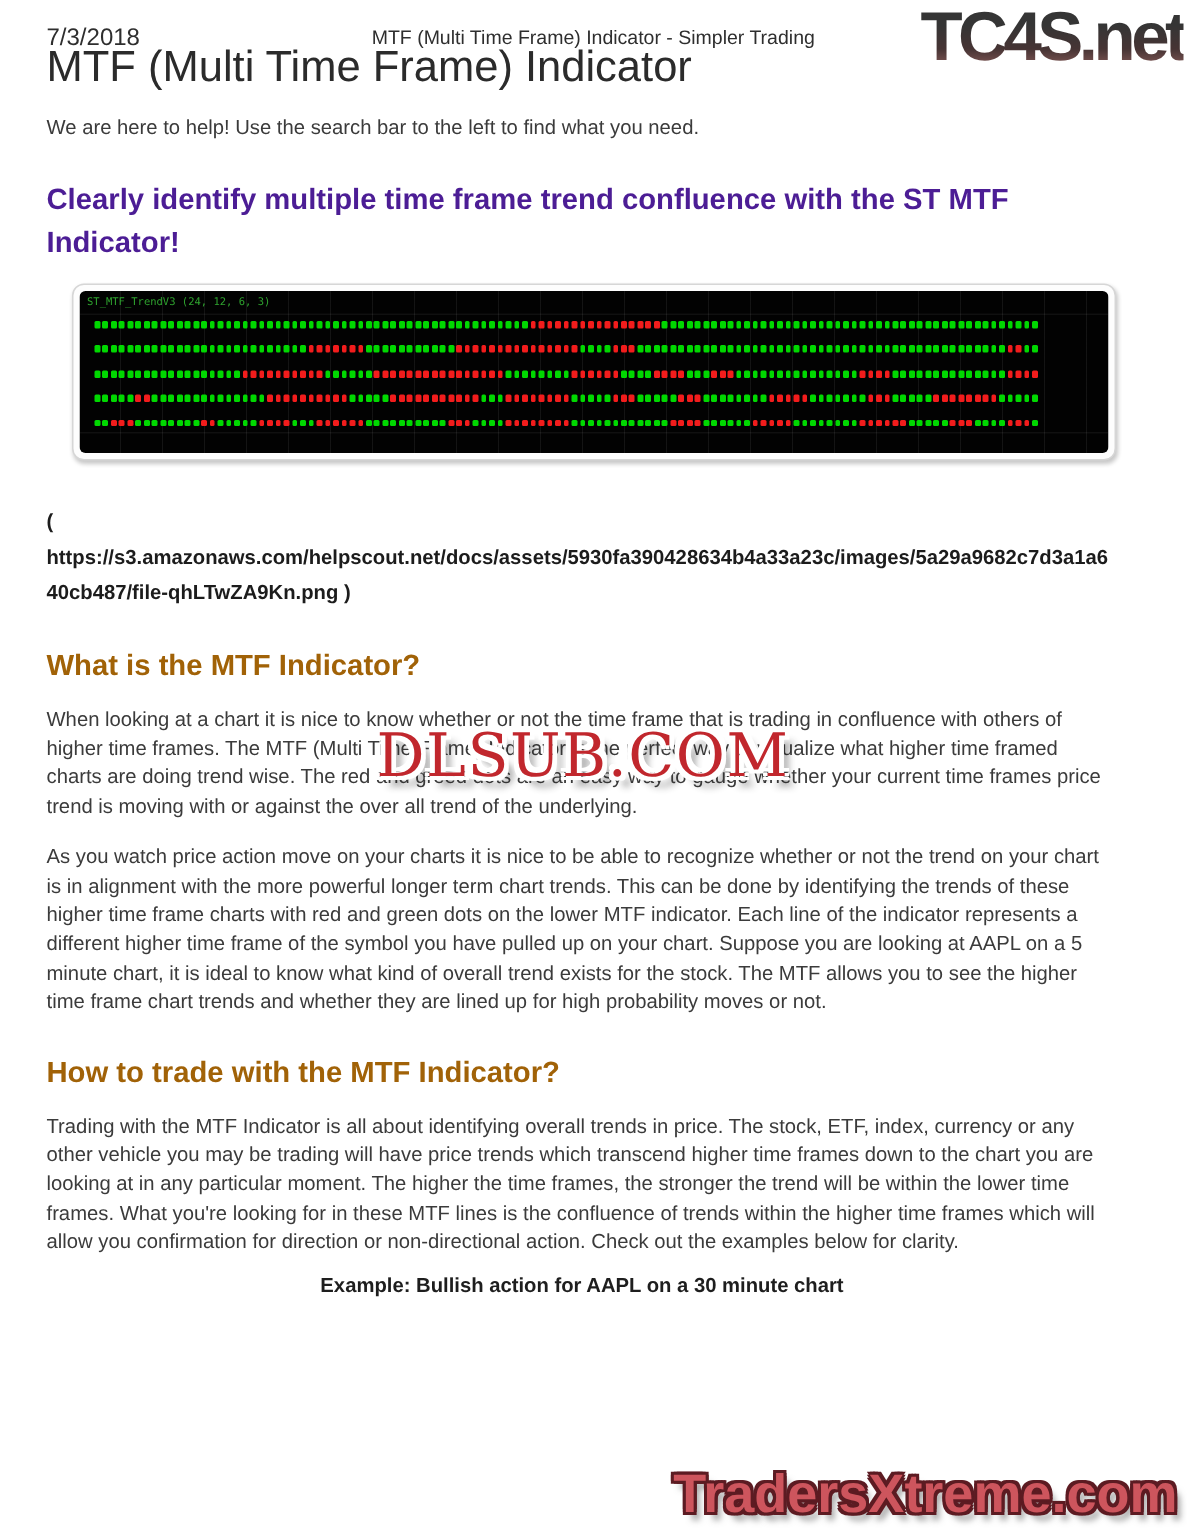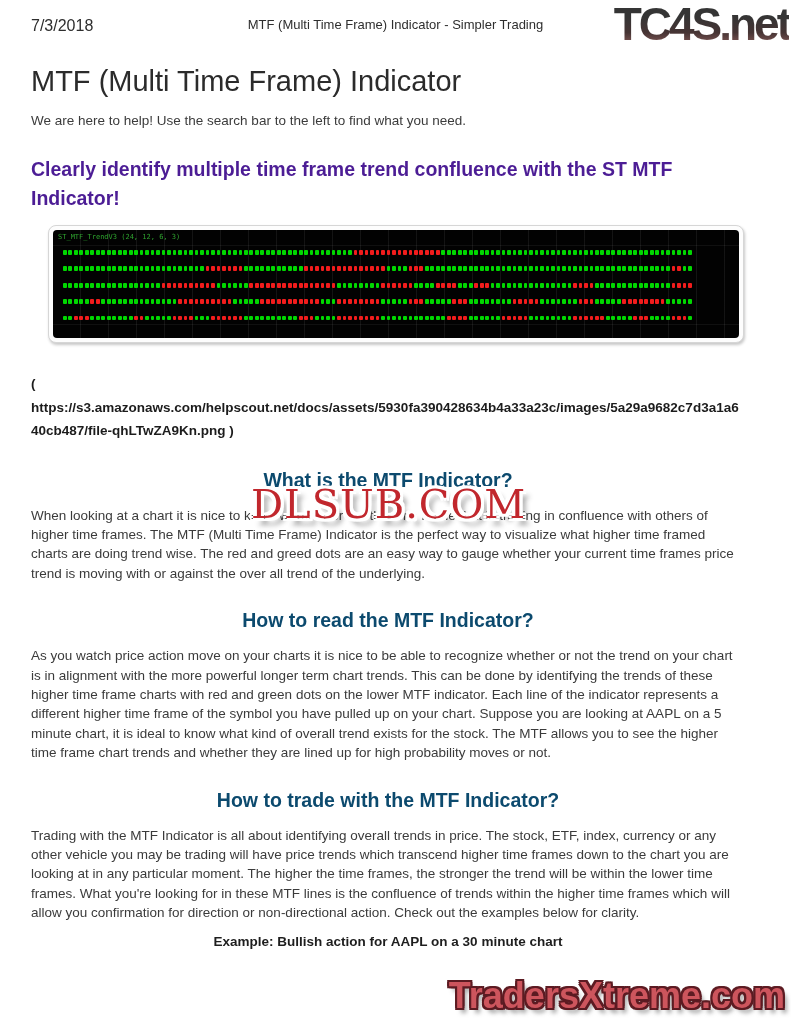--- a/index.html
+++ b/index.html
@@ -11,25 +11,25 @@
   .print-header{position:absolute;top:0;left:0;right:0;height:52px;}
   .hdr-date{position:absolute;left:31px;top:17px;font-size:16px;color:#2e2e2e;}
   .hdr-title{position:absolute;left:0;right:0;top:17px;text-align:center;font-size:13px;color:#2e2e2e;}
   .hdr-logo{
     position:absolute;right:2px;top:0px;
     font-size:46px;font-weight:800;letter-spacing:-3px;line-height:48px;
     background:linear-gradient(180deg,#353535 35%,#463434 68%,#93625f 100%);
     -webkit-background-clip:text;background-clip:text;color:transparent;
   }
   
-  .content{padding:64px 46px 0 31px;}
+  .content{padding:28px 46px 0 31px;}
   h1.page-title{margin:0;font-size:29px;font-weight:400;color:#2b2b2b;line-height:34px;}
   p.intro{margin:13px 0 0;font-size:13.5px;line-height:19px;color:#3b3b3b;}
   h2.headline{margin:25px 0 0;font-size:19.5px;font-weight:700;color:#4c1d95;line-height:29px;}
-  h3.sec-heading{margin:25px 0 0;font-size:19.5px;font-weight:700;color:#0c4a6e;line-height:24px;text-align:center;}
+  h3.sec-heading{margin:25px 0 0;font-size:19.5px;font-weight:700;color:#a16207;line-height:24px;}
   p.body-text{margin:14px 0 0;font-size:13.5px;line-height:19.4px;color:#3b3b3b;}
   p.image-link{
     margin:29px 0 0;font-size:13.5px;font-weight:700;color:#1c1c1c;
     line-height:23.5px;overflow-wrap:break-word;word-wrap:break-word;
   }
   p.example-caption{margin:11px 0 0;text-align:center;font-size:13.5px;font-weight:700;color:#1e1e1e;}
   
   .chart-frame{
     margin:12px 0 0 17px;width:696px;height:118px;box-sizing:border-box;
     background:#fdfdfd;border:1px solid #d6d6d6;border-radius:8px;padding:4px;
@@ -682,21 +682,20 @@
           </div>
         </div>
     </div>
   </div>
 
   <p class="image-link"><span>(</span> <span>https://s3.amazonaws.com/helpscout.net/docs/assets/5930fa390428634b4a33a23c/images/5a29a9682c7d3a1a640cb487/file-qhLTwZA9Kn.png</span> <span>)</span></p>
 
   <h3 class="sec-heading">What is the MTF Indicator?</h3>
   <p class="body-text">When looking at a chart it is nice to know whether or not the time frame that is trading in confluence with others of higher time frames. The MTF (Multi Time Frame) Indicator is the perfect way to visualize what higher time framed charts are doing trend wise. The red and greed dots are an easy way to gauge whether your current time frames price trend is moving with or against the over all trend of the underlying.</p>
 
-  <h3 class="sec-heading">How to read the MTF Indicator?</h3>
   <p class="body-text">As you watch price action move on your charts it is nice to be able to recognize whether or not the trend on your chart is in alignment with the more powerful longer term chart trends. This can be done by identifying the trends of these higher time frame charts with red and green dots on the lower MTF indicator. Each line of the indicator represents a different higher time frame of the symbol you have pulled up on your chart. Suppose you are looking at AAPL on a 5 minute chart, it is ideal to know what kind of overall trend exists for the stock. The MTF allows you to see the higher time frame chart trends and whether they are lined up for high probability moves or not.</p>
 
   <h3 class="sec-heading">How to trade with the MTF Indicator?</h3>
   <p class="body-text">Trading with the MTF Indicator is all about identifying overall trends in price. The stock, ETF, index, currency or any other vehicle you may be trading will have price trends which transcend higher time frames down to the chart you are looking at in any particular moment. The higher the time frames, the stronger the trend will be within the lower time frames. What you're looking for in these MTF lines is the confluence of trends within the higher time frames which will allow you confirmation for direction or non-directional action. Check out the examples below for clarity.</p>
 
   <p class="example-caption">Example: Bullish action for AAPL on a 30 minute chart</p>
 </div>
 
 <div class="watermark">DLSUB.COM</div>
 

